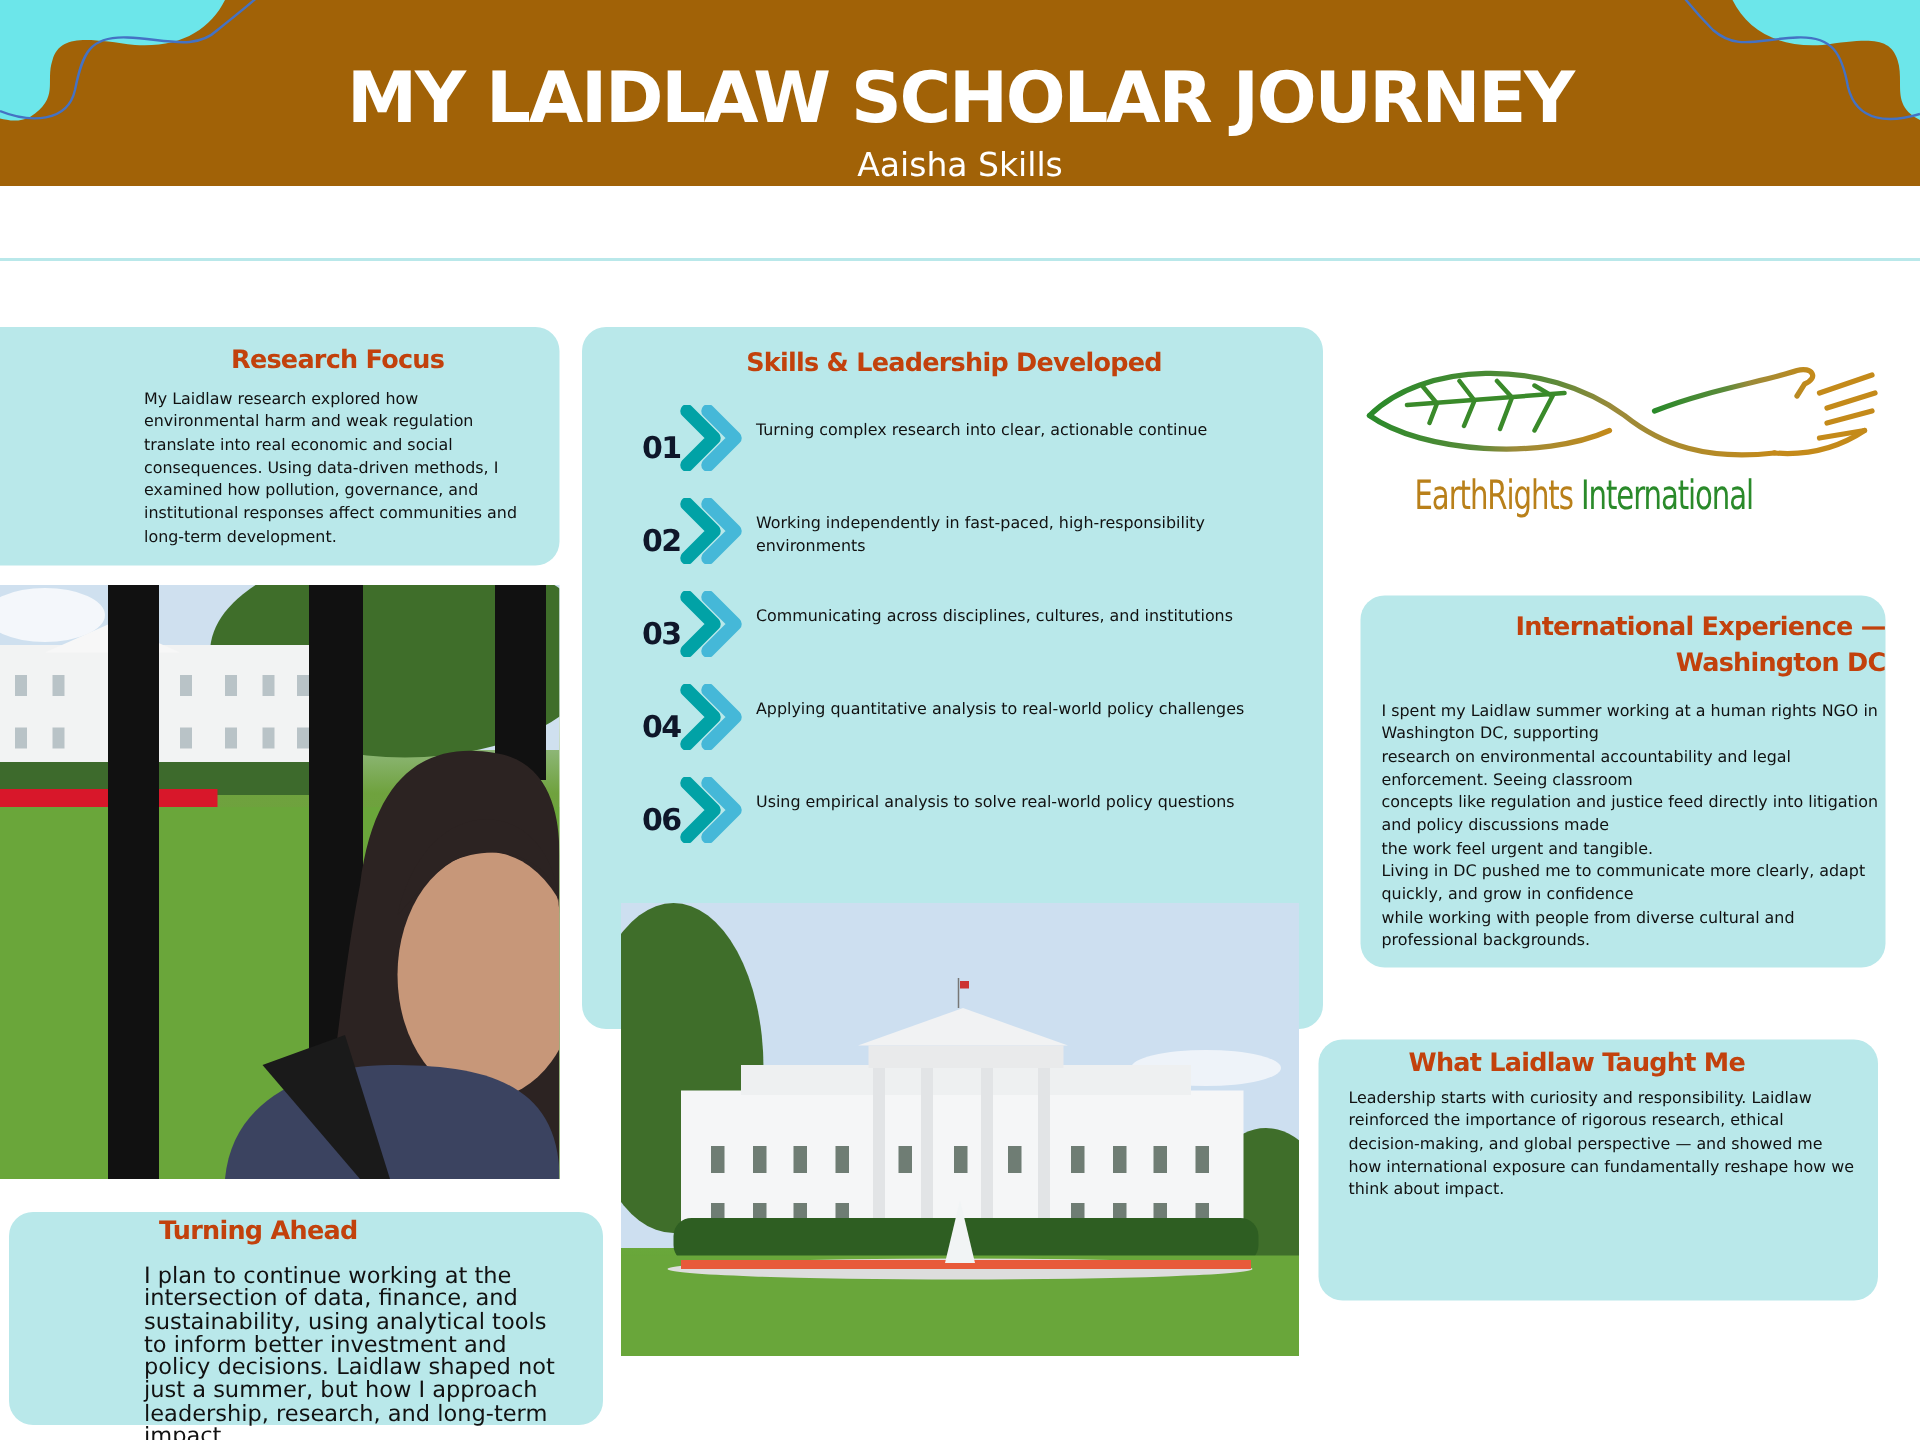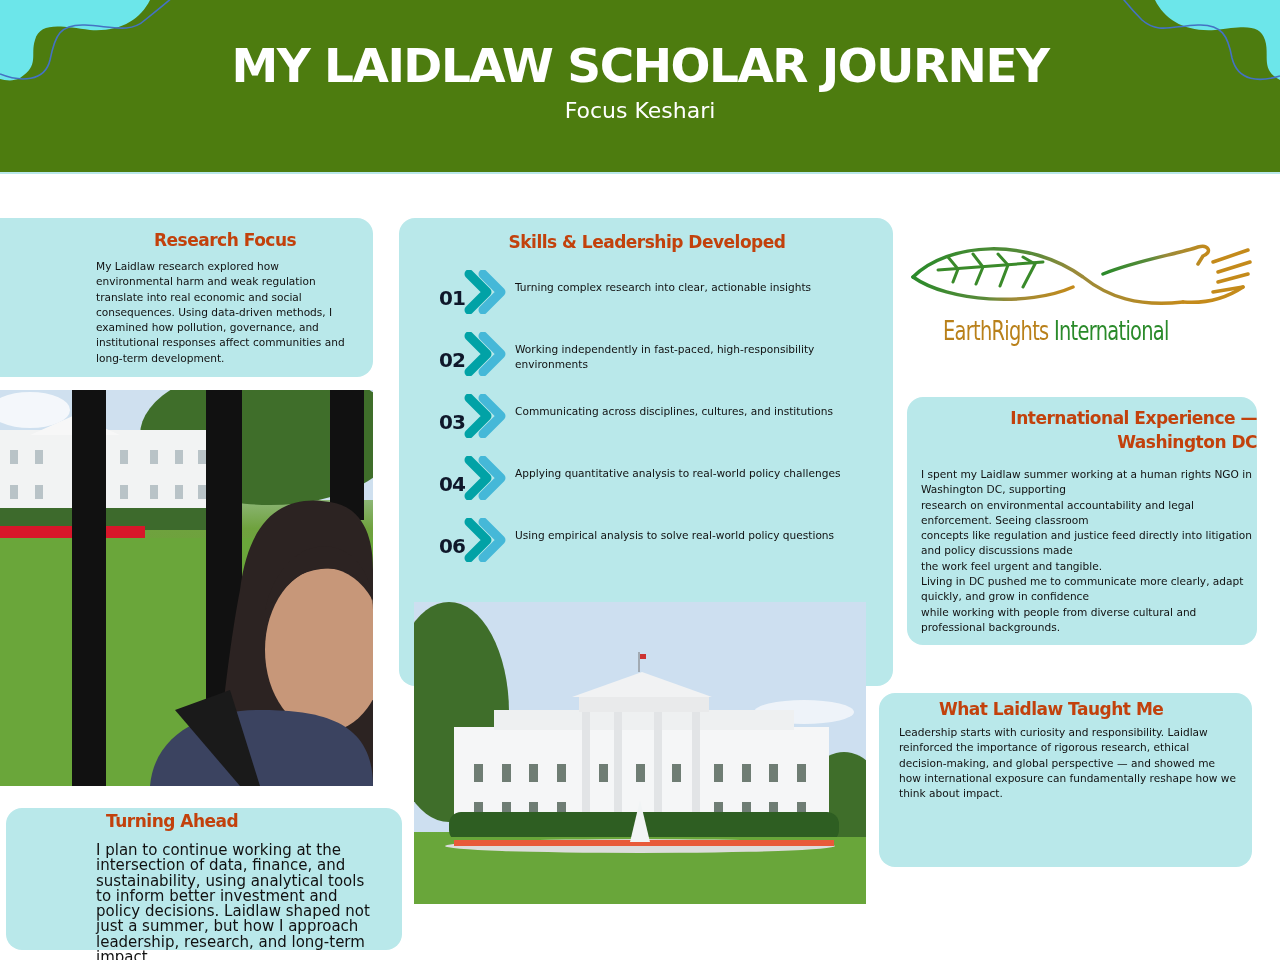--- a/index.html
+++ b/index.html
@@ -1,37 +1,37 @@
 <!DOCTYPE html>
 <html><head>
 <meta charset="utf-8">
 <style>
   * { box-sizing: border-box; margin: 0; padding: 0; }
   html, body { width: 1280px; height: 960px; overflow: hidden; background: #ffffff; }
   body { position: relative; font-family: "DejaVu Sans", sans-serif; color: #111; }
 
-  .header { position: absolute; left: 0; top: 0; width: 1280px; height: 172px; background: #4d7c0f; overflow: hidden; }
+  .header { position: absolute; left: 0; top: 0; width: 1280px; height: 124px; background: #a16207; overflow: hidden; }
   .header-divider { position: absolute; left: 0; top: 172px; width: 1280px; height: 2px; background: #b9e8ea; }
   .wave { position: absolute; top: 0; }
   .wave-left { left: 0; }
   .wave-right { right: 0; }
   .title { position: absolute; left: 0; width: 1280px; top: 38px; text-align: center; color: #fff;
            font-family: "DejaVu Sans", sans-serif; font-weight: 700; font-size: 47px; letter-spacing: -1.5px; }
   .subtitle { position: absolute; left: 0; width: 1280px; top: 98px; text-align: center; color: #fff;
               font-family: "DejaVu Sans", sans-serif; font-weight: 400; font-size: 22px; }
 
   .card { position: absolute; background: #b9e8ea; border-radius: 16px; }
   .card h2 { font-family: "DejaVu Sans", sans-serif; font-weight: 700; color: #c2410c; font-size: 17px; letter-spacing: -0.5px; }
   .card p { font-family: "DejaVu Sans", sans-serif; font-size: 11px; line-height: 15.3px; color: #111; }
 
   #research { left: -20px; top: 218px; width: 393px; height: 159px; }
   #research h2 { position: absolute; left: 174px; top: 12px; }
   #research p { position: absolute; left: 116px; top: 41px; width: 262px; font-size: 10.6px; }
 
-  #skills { left: 399px; top: 218px; width: 494px; height: 468px; }
+  #skills { left: 388px; top: 218px; width: 494px; height: 468px; }
   #skills h2 { position: absolute; left: 0; width: 100%; text-align: center; top: 14px; padding-left: 2px; }
   .skill { position: absolute; left: 38px; width: 440px; height: 50px; }
   .skill-num { position: absolute; left: 2px; top: 16px; font-family: "DejaVu Sans", sans-serif; font-weight: 700; font-size: 20px; color: #0f172a; letter-spacing: -1px; }
   .skill-chev { position: absolute; left: 24px; top: 0; }
   .skill-text { position: absolute; left: 78px; top: 10px; width: 340px; font-family: "DejaVu Sans", sans-serif; font-size: 10.6px; line-height: 15px; color: #111; }
 
   .logo { position: absolute; left: 908px; top: 232px; width: 345px; height: 130px; }
   .logo-text { position: absolute; left: 35px; top: 83px; font-family: "DejaVu Sans", sans-serif; font-size: 27px; letter-spacing: -1px; transform: scaleX(0.72); transform-origin: left top; white-space: nowrap; }
   .logo-earth { color: #b9801a; }
   .logo-intl { color: #2a8a2a; }
@@ -58,39 +58,39 @@
 <div class="header">
   <svg class="wave wave-left" width="220" height="90" viewBox="0 0 220 90">
     <path d="M0 0 H150 C140 20 120 32 90 30 C60 26 40 22 35 40 C30 55 40 65 20 78 C12 82 5 80 0 79 Z" fill="#6ce6ea"></path>
     <path d="M0 74 C20 82 45 82 50 60 C55 35 60 24 85 25 C110 26 130 34 145 20 C160 8 170 0 175 -5" stroke="#4472c4" stroke-width="1.6" fill="none"></path>
   </svg>
   <svg class="wave wave-right" width="220" height="90" viewBox="0 0 220 90">
     <path d="M220 0 H95 C105 20 125 32 155 30 C185 26 200 24 205 40 C210 55 200 70 220 80 Z" fill="#6ce6ea"></path>
     <path d="M220 76 C200 82 178 82 172 58 C168 36 162 24 138 25 C112 26 98 34 82 20 C70 8 64 0 60 -5" stroke="#4472c4" stroke-width="1.6" fill="none"></path>
   </svg>
   <div class="title">MY LAIDLAW SCHOLAR JOURNEY</div>
-  <div class="subtitle">Focus Keshari</div>
+  <div class="subtitle">Aaisha Skills</div>
 </div>
 <div class="header-divider"></div>
 
 <div class="card" id="research">
   <h2>Research Focus</h2>
   <p>My Laidlaw research explored how environmental harm and weak regulation translate into real economic and social consequences. Using data-driven methods, I examined how pollution, governance, and institutional responses affect communities and long-term development.</p>
 </div>
 
 <div class="card" id="skills">
   <h2>Skills &amp; Leadership Developed</h2>
 
   <div class="skill" style="top:52px">
     <span class="skill-num">01</span>
     <svg class="skill-chev" width="50" height="44" viewBox="0 0 50 44">
         <path d="M22 4 L40 22 L22 40" stroke="#45b8d8" stroke-width="9" fill="none" stroke-linecap="round" stroke-linejoin="round"></path>
         <path d="M8 4 L26 22 L8 40" stroke="#01a2a6" stroke-width="9" fill="none" stroke-linecap="round" stroke-linejoin="round"></path>
       </svg>
-    <span class="skill-text">Turning complex research into clear, actionable insights</span>
+    <span class="skill-text">Turning complex research into clear, actionable continue</span>
   </div>
   <div class="skill" style="top:114px">
     <span class="skill-num">02</span>
     <svg class="skill-chev" width="50" height="44" viewBox="0 0 50 44">
         <path d="M22 4 L40 22 L22 40" stroke="#45b8d8" stroke-width="9" fill="none" stroke-linecap="round" stroke-linejoin="round"></path>
         <path d="M8 4 L26 22 L8 40" stroke="#01a2a6" stroke-width="9" fill="none" stroke-linecap="round" stroke-linejoin="round"></path>
       </svg>
     <span class="skill-text">Working independently in fast-paced, high-responsibility environments</span>
   </div>
   <div class="skill" style="top:176px">

